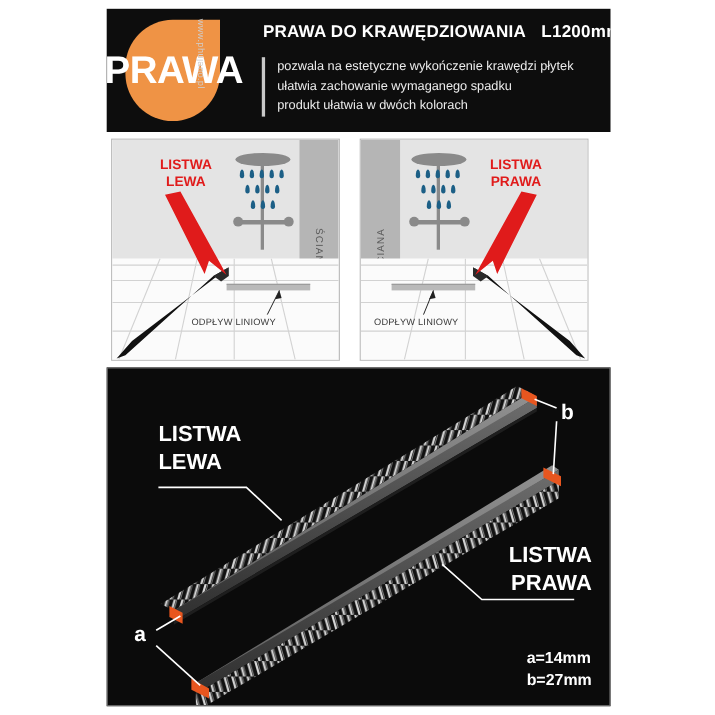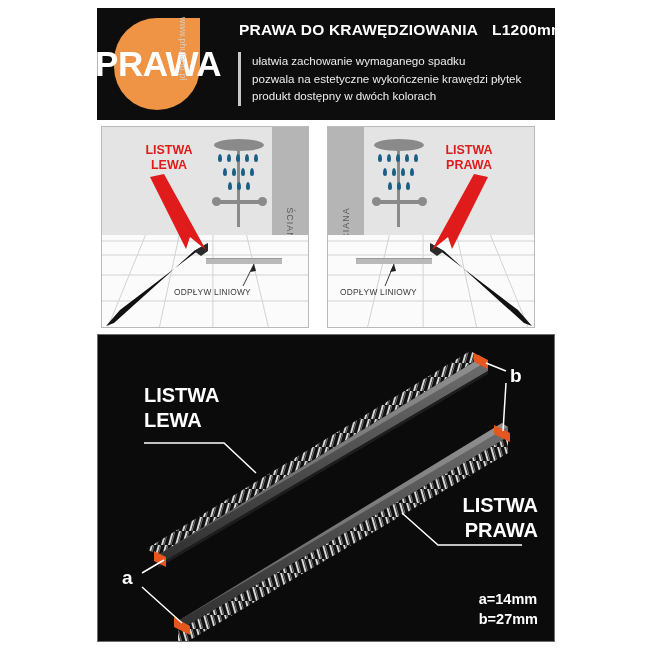--- a/index.html
+++ b/index.html
@@ -128,23 +128,23 @@
       <div id="logo-url">www.phujano.pl</div>
     </div>
 
     <div id="head-title">
       <span>PRAWA DO KRAWĘDZIOWANIA</span><span class="len">L1200mm</span>
     </div>
 
     <div id="head-rule"></div>
 
     <div id="head-lines">
+      <div>pozwala na estetyczne wykończenie krawędzi płytek</div>
       <div>ułatwia zachowanie wymaganego spadku</div>
-      <div>pozwala na estetyczne wykończenie krawędzi płytek</div>
-      <div>produkt dostępny w dwóch kolorach</div>
+      <div>produkt ułatwia w dwóch kolorach</div>
     </div>
   </div>
 
   <div class="scene" id="scene-left">
     <div class="back-wall"></div>
 
     <div class="side-wall sw-r">
       <div class="sw-label">ŚCIANA</div>
     </div>
 

